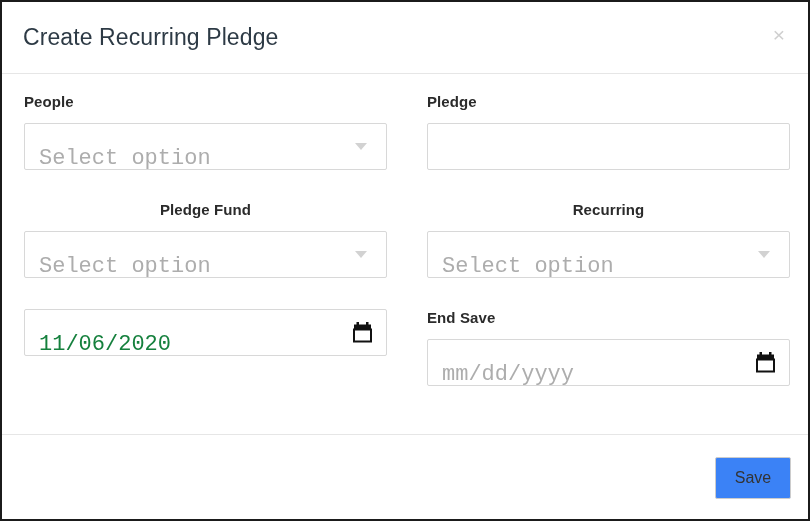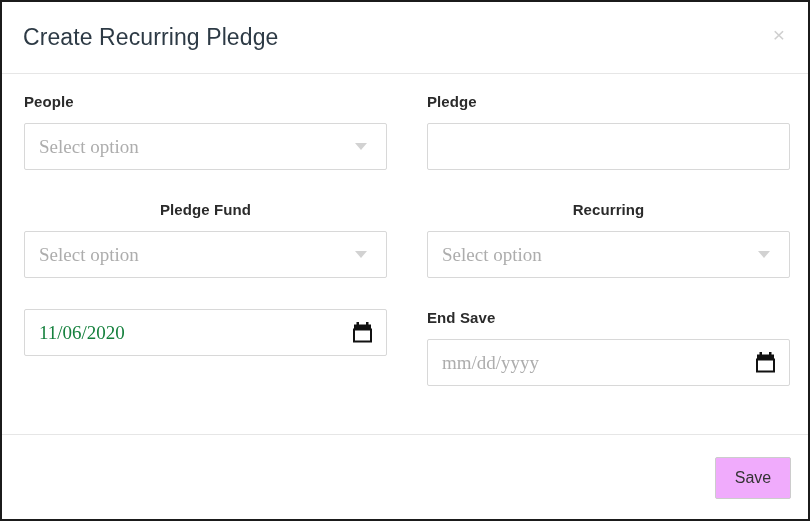--- a/index.html
+++ b/index.html
@@ -114,25 +114,25 @@
     width: 363px;
     height: 47px;
     border: 1px solid #d8d8d8;
     background: #ffffff;
     border-radius: 2px;
   }
 
   .control-text {
     position: absolute;
     left: 14px;
-    top: 0;
+    top: 12px;
     height: 45px;
     line-height: 45px;
-    font-size: 19px;
-    font-family: Liberation Serif, serif;
+    font-size: 22px;
+    font-family: Liberation Mono, monospace;
     white-space: nowrap;
   }
   .control-text.placeholder { color: #adadad; }
   .control-text.value       { color: #15803d; }
 
   
   .caret-icon {
     position: absolute;
     right: 19px;
     top: 19px;
@@ -176,21 +176,21 @@
     width: 806px;
     height: 85px;
     border-top: 1px solid #e6e6e6;
   }
   .save-button {
     position: absolute;
     right: 17px;
     top: 22px;
     width: 76px;
     height: 42px;
-    background: #f0abfc;
+    background: #3b82f6;
     border: 1px solid #cccccc;
     border-radius: 2px;
     color: #333333;
     font-size: 16px;
     font-family: "Liberation Sans", sans-serif;
     cursor: pointer;
     padding: 0;
   }
 </style>
 </head>

